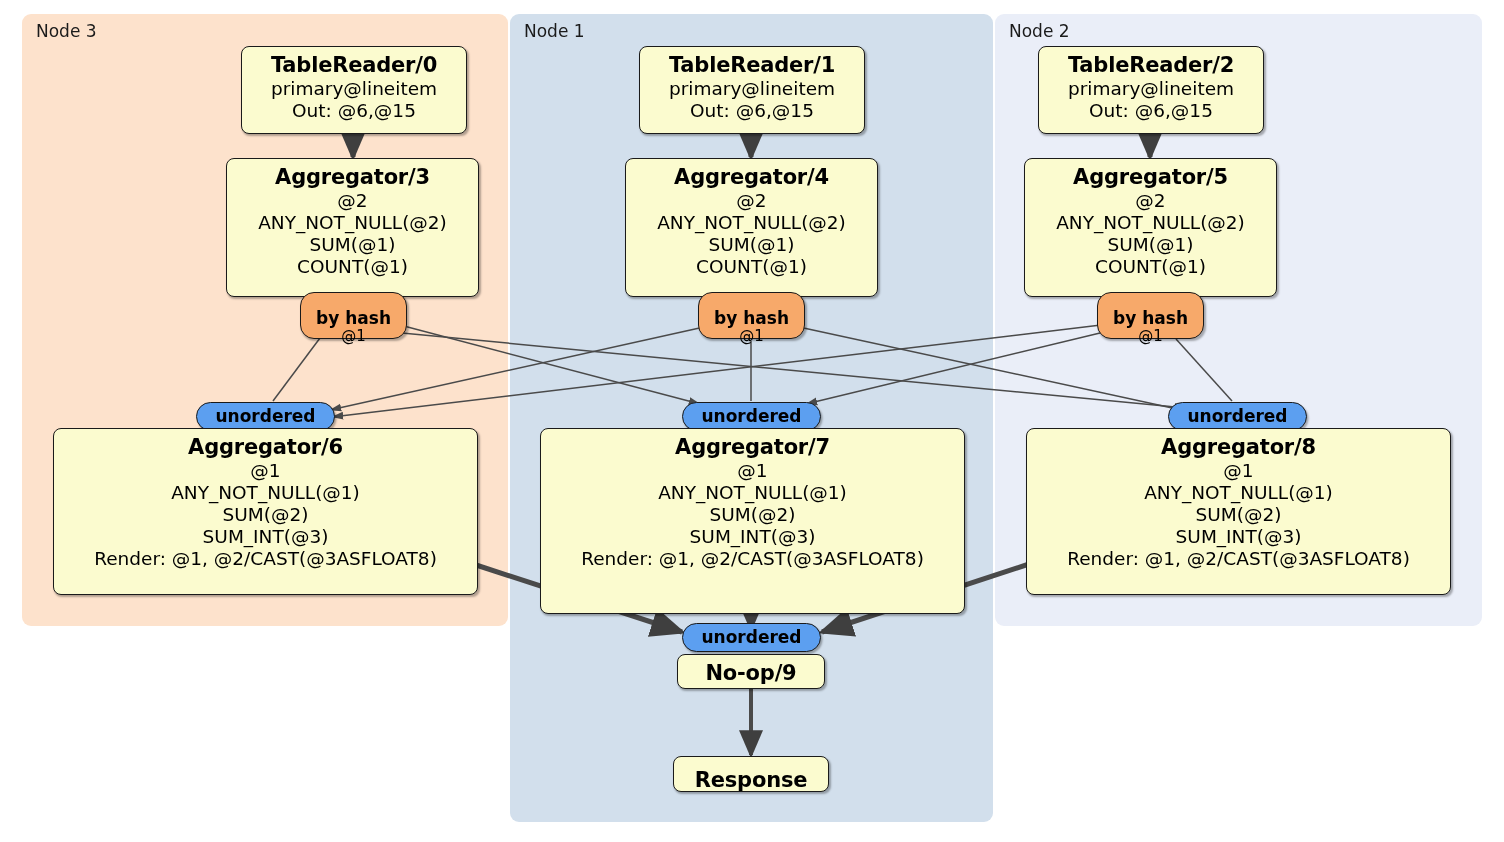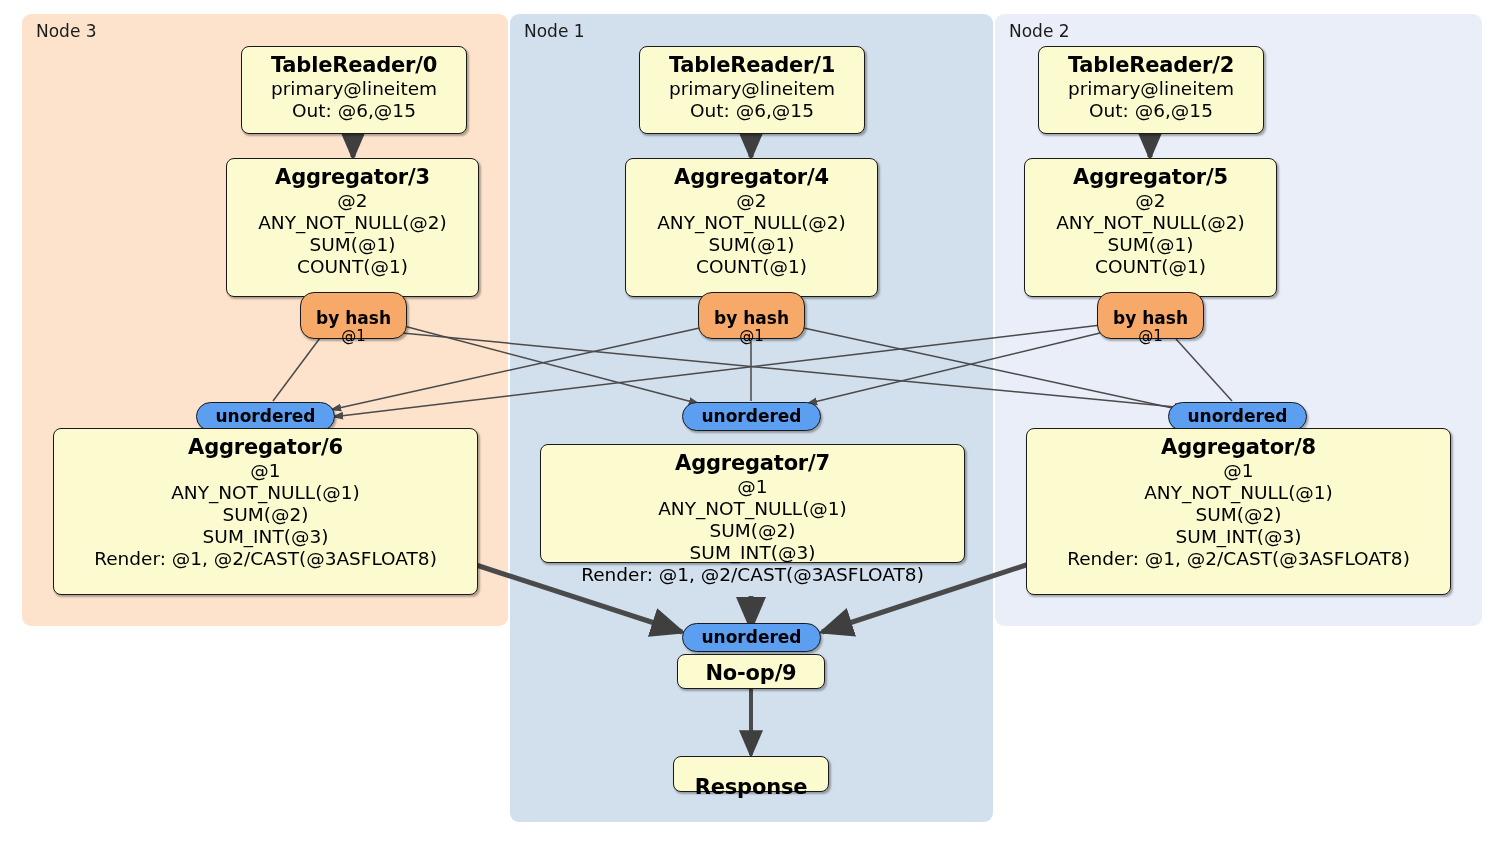--- a/index.html
+++ b/index.html
@@ -201,38 +201,38 @@
 
   <div class="pill hash" style="left:698px; top:292px; width:107px; height:47px;">
     <div class="ptitle">by hash</div>
     <div class="psub">@1</div>
   </div>
 
   <div class="pill unordered" style="left:682px; top:402px; width:139px; height:29px; padding-top:4px;">
     <div class="ptitle">unordered</div>
   </div>
 
-  <div class="proc" style="left:540px; top:444px; width:425px; height:119px;">
+  <div class="proc" style="left:540px; top:428px; width:425px; height:186px;">
     <div class="title">Aggregator/7</div>
     <div class="line">@1</div>
     <div class="line">ANY_NOT_NULL(@1)</div>
     <div class="line">SUM(@2)</div>
     <div class="line">SUM_INT(@3)</div>
     <div class="line">Render: @1, @2/CAST(@3ASFLOAT8)</div>
   </div>
 
   <div class="pill unordered" style="left:682px; top:623px; width:139px; height:29px; padding-top:4px;">
     <div class="ptitle">unordered</div>
   </div>
 
   <div class="proc" style="left:677px; top:654px; width:148px; height:35px; ">
     <div class="title">No-op/9</div>
   </div>
 
-  <div class="proc" style="left:673px; top:756px; width:156px; height:36px; padding-top:18px;">
+  <div class="proc" style="left:673px; top:756px; width:156px; height:36px; padding-top:11px;">
     <div class="title">Response</div>
   </div>
 
   <div class="proc" style="left:1038px; top:46px; width:226px; height:88px;">
     <div class="title">TableReader/2</div>
     <div class="line">primary@lineitem</div>
     <div class="line">Out: @6,@15</div>
   </div>
 
   <div class="proc" style="left:1024px; top:158px; width:253px; height:139px;">

